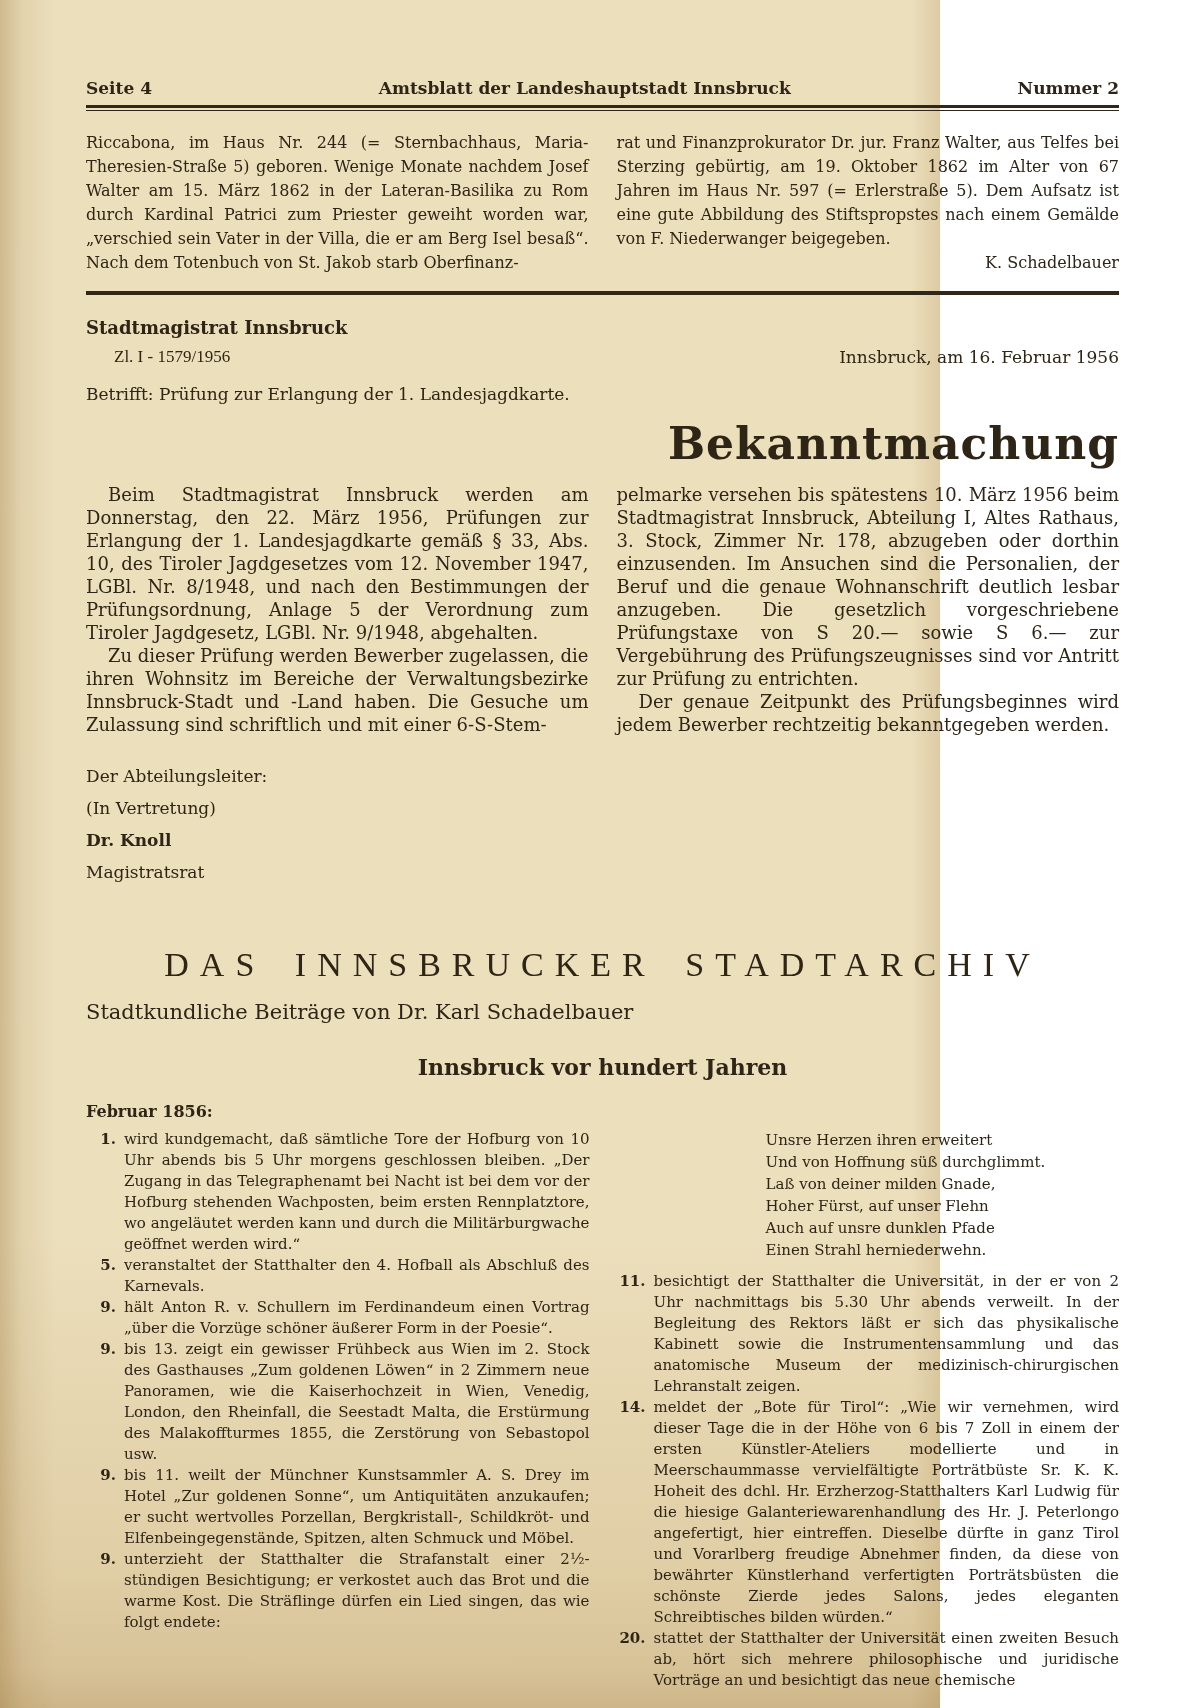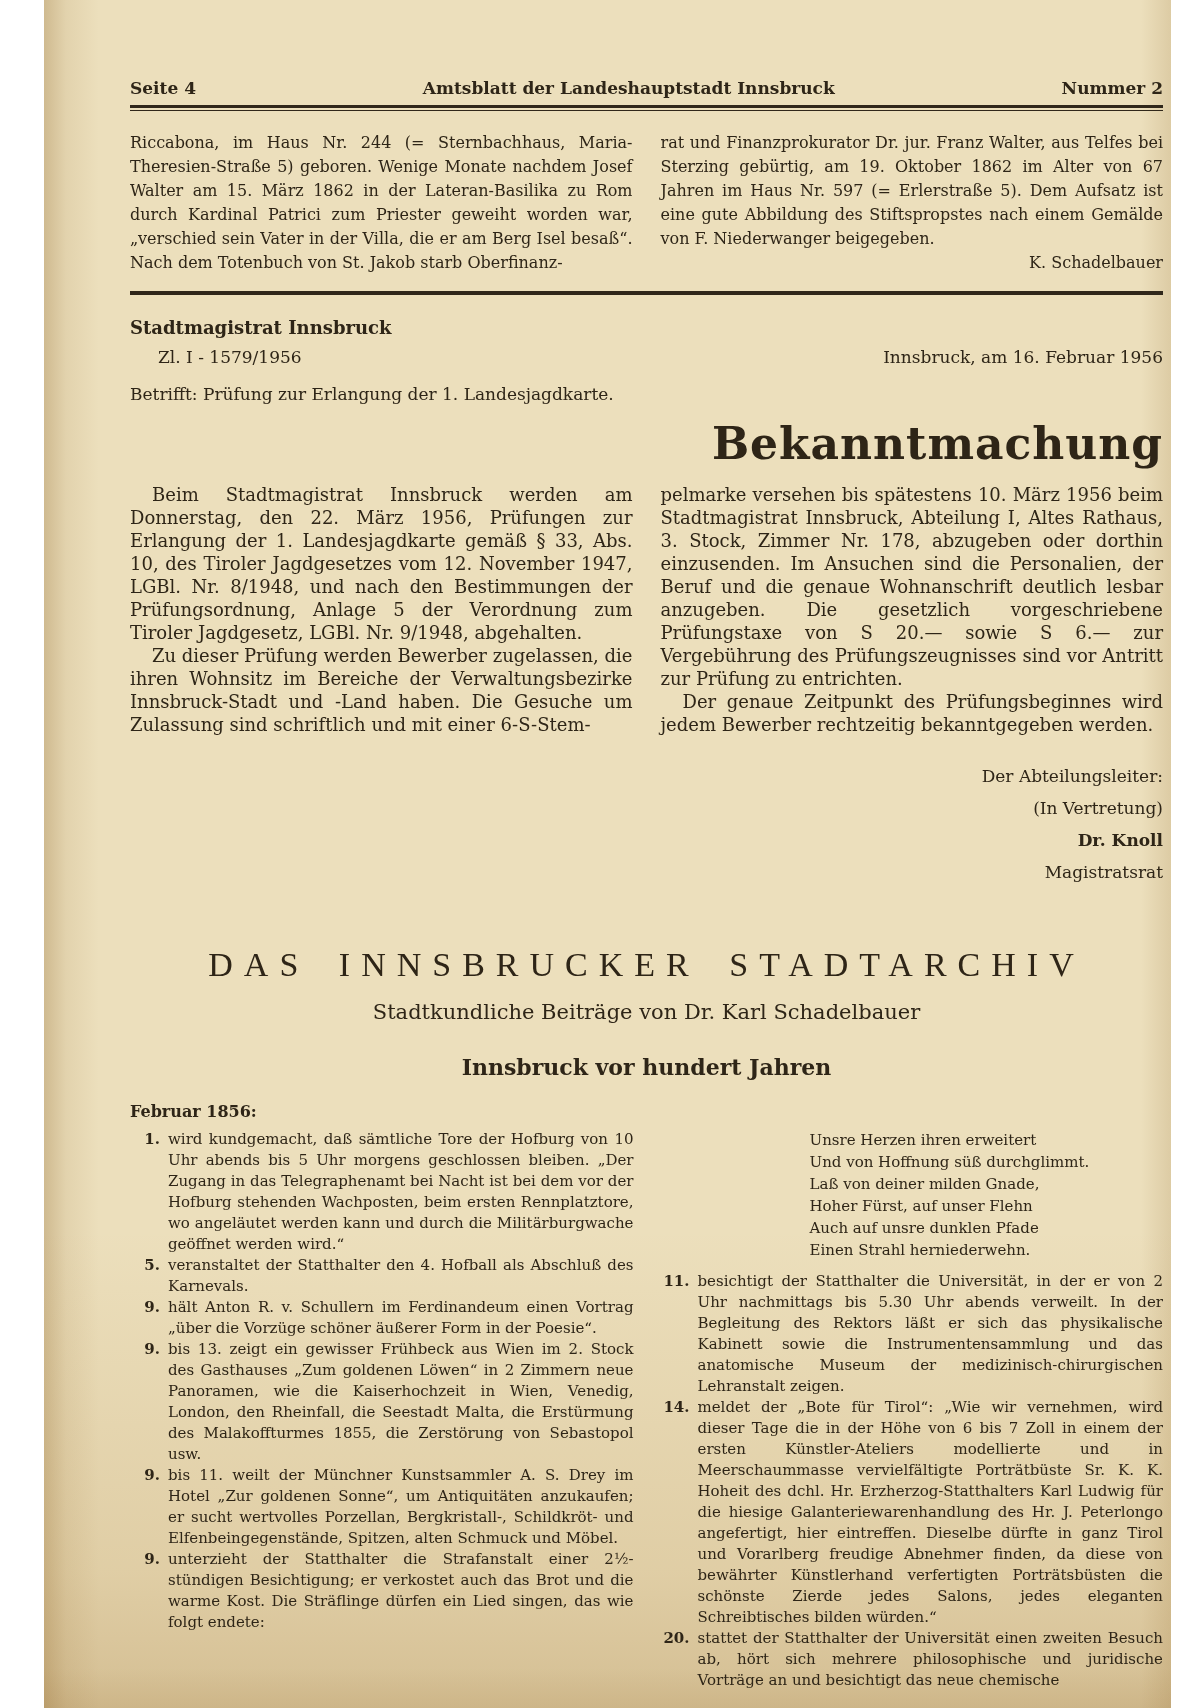--- a/index.html
+++ b/index.html
@@ -1,53 +1,52 @@
 <!DOCTYPE html>
 <html lang="de"><head>
 <meta charset="utf-8">
 <style>
   html,body{margin:0;padding:0;}
   body{width:1179px;height:1708px;overflow:hidden;font-family:"DejaVu Serif","Liberation Serif",serif;}
   .page{
-    position:relative;width:1127px;height:1708px;box-sizing:border-box;
+    position:relative;width:940px;height:1708px;box-sizing:border-box;
     color:#2e2517;
     background:
       linear-gradient(180deg, rgba(120,85,30,0) 72%, rgba(160,115,45,0.16) 92%, rgba(150,105,40,0.28) 100%),
       linear-gradient(90deg, rgba(140,100,40,0.30) 0px, rgba(140,100,40,0.10) 22px, rgba(140,100,40,0) 55px),
       linear-gradient(270deg, rgba(140,100,40,0.16) 0px, rgba(140,100,40,0) 30px),
       linear-gradient(0deg, rgba(140,100,40,0.10) 0px, rgba(140,100,40,0) 40px),
       #ecdfbc;
     padding:78px 60px 0 86px;
-    margin-left:44px;
   }
   .inner{width:1033px;}
   
   .hdr{display:flex;justify-content:space-between;align-items:baseline;font-weight:bold;font-size:17px;}
   .hdr .c{flex:1;text-align:center;}
   .rule{height:2px;border-top:3px solid #30271a;border-bottom:1px solid #30271a;margin-top:7px;}
   .rule2{height:0;border-top:4px solid #30271a;}
   
   .cols{display:flex;gap:28px;}
   .col{flex:1;text-align:justify;}
   .top-article{margin-top:20px;font-size:16px;line-height:24px;align-items:flex-end;}
   .sig-right{text-align:right;}
   
   .notice-head{margin-top:22px;}
   .office{font-weight:bold;font-size:18px;}
   .file-row{display:flex;justify-content:space-between;font-size:17px;margin-top:9px;}
-  .file-no{padding-left:28px;}
+  .file-no{padding-left:28px;font-family:Liberation Serif, serif;}
   .subject{font-size:17px;margin-top:17px;}
   .big-heading{text-align:right;font-size:44px;font-weight:bold;margin-top:14px;letter-spacing:1px;}
   .notice-cols{margin-top:14px;font-size:18px;line-height:23px;}
   .ind{text-indent:22px;}
-  .signoff{text-align:right;margin-top:24px;font-size:17px;line-height:32px;}
+  .signoff{text-align:left;margin-top:24px;font-size:17px;line-height:32px;}
   .signoff .nm{font-weight:bold;}
   
   .arch-title{margin-top:58px;text-align:center;font-size:34px;letter-spacing:11px;word-spacing:10px;white-space:nowrap;font-family:"Liberation Serif","DejaVu Serif",serif;}
-  .arch-sub{text-align:center;font-size:21px;margin-top:16px;}
+  .arch-sub{text-align:left;font-size:21px;margin-top:16px;}
   .arch-sec{text-align:center;font-size:22px;font-weight:bold;margin-top:30px;}
   .month{font-weight:bold;font-size:16px;margin-top:22px;}
   .list-cols{display:flex;gap:26px;margin-top:8px;font-size:15px;line-height:21px;}
   .lcol{flex:1;}
   .item{display:flex;margin:0;}
   .item .num{width:30px;min-width:30px;text-align:right;padding-right:8px;font-weight:bold;}
   .item .txt{flex:1;text-align:justify;}
   .poem{margin:0 0 10px 150px;line-height:22px;}
 </style>
 </head>

